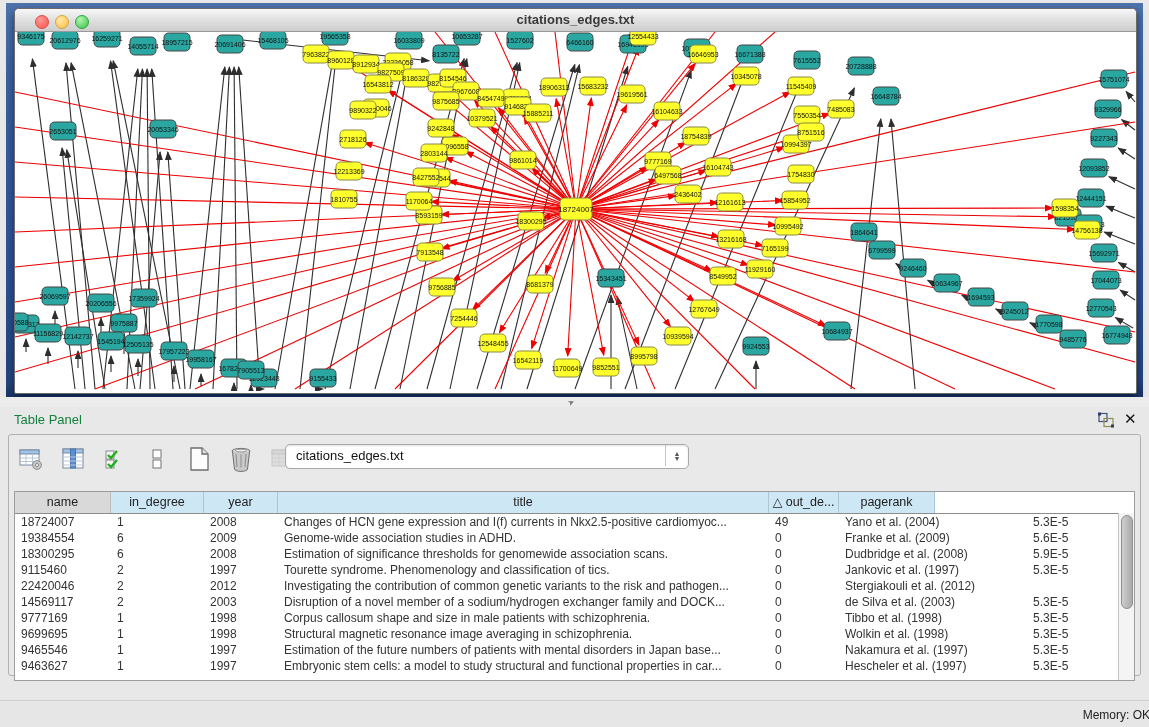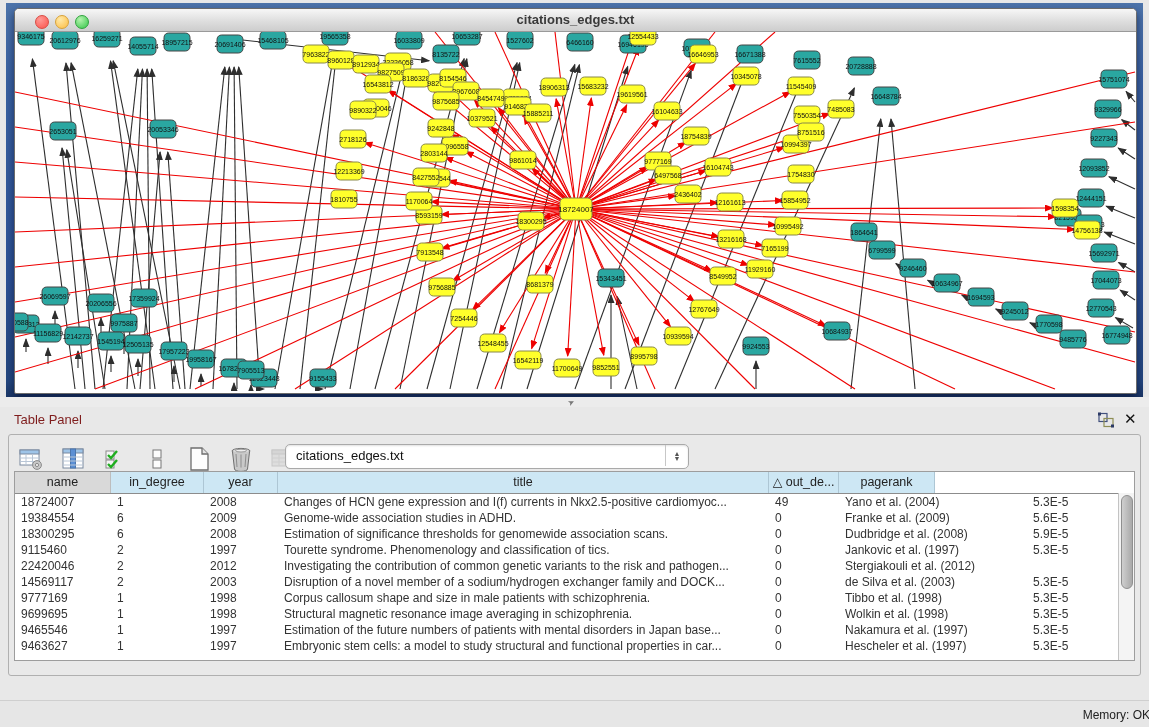--- a/index.html
+++ b/index.html
@@ -20,39 +20,39 @@
   .tl{position:absolute;top:6px;width:12px;height:12px;border-radius:50%;}
   .tl.red{left:20px;background:radial-gradient(circle at 35% 30%,#ff9a96,#fb5149);border:1px solid #d94b43;}
   .tl.yel{left:40px;background:radial-gradient(circle at 35% 30%,#ffe9a8,#fdbc40);border:1px solid #d8a238;}
   .tl.grn{left:60px;background:radial-gradient(circle at 35% 30%,#b4f3ae,#35c649);border:1px solid #2fa33d;}
   .canvas{position:absolute;left:0;top:23px;width:1121px;height:359px;overflow:hidden;background:#fff;}
   
   .splitter{position:absolute;left:0;top:397px;width:1149px;height:10px;background:#ececec;}
   .split-handle{position:absolute;left:568px;top:1px;font-size:8px;color:#777;transform:rotate(-25deg);cursor:row-resize;}
   
   .tp-header{position:absolute;left:0;top:407px;width:1149px;height:26px;background:#e8e8e8;}
-  .tp-title{position:absolute;left:14px;top:5px;font-size:13px;color:#7f1d1d;}
+  .tp-title{position:absolute;left:14px;top:5px;font-size:13px;color:#15803d;}
   .tp-float{position:absolute;left:1097px;top:5px;width:18px;height:16px;cursor:pointer;}
   .tp-close{position:absolute;left:1124px;top:3px;font-size:15px;font-weight:bold;color:#111;cursor:pointer;}
   .panel-frame{position:absolute;left:8px;top:434px;width:1131px;height:240px;
                border:1px solid #b0b0b0;border-radius:3px;background:#e9e9e9;}
   
   .toolbar{position:absolute;left:8px;top:6px;height:36px;display:flex;align-items:center;gap:14px;}
   .tbtn{width:28px;height:28px;display:flex;align-items:center;justify-content:center;cursor:pointer;}
   .tbtn.disabled{opacity:.45;cursor:default;}
   .fx{font-family:"DejaVu Serif","Liberation Serif",serif;font-style:italic;font-weight:bold;
       font-size:15px;color:#111;}
   .combo{position:absolute;left:276px;top:9px;width:392px;height:23px;background:#fff;
          border:1px solid #a9a9a9;border-radius:5px;box-shadow:inset 0 1px 2px rgba(0,0,0,.12);
          font-size:13px;color:#111;line-height:22px;padding-left:10px;cursor:pointer;}
   .combo .arrows{position:absolute;right:0;top:0;width:22px;height:21px;border-left:1px solid #c7c7c7;
          display:flex;flex-direction:column;align-items:center;justify-content:center;color:#555;}
   .combo .arrows span{font-size:7px;line-height:5px;}
   
-  .tablebox{position:absolute;left:5px;top:36px;width:1119px;height:188px;background:#fff;
+  .tablebox{position:absolute;left:5px;top:56px;width:1119px;height:188px;background:#fff;
             border:1px solid #9d9d9d;overflow:hidden;}
   .thead{display:flex;height:21px;border-bottom:1px solid #8c8c8c;}
   .th{box-sizing:border-box;border-right:1px solid #adc6d4;height:21px;line-height:20px;
       font-size:12.5px;color:#222;text-align:center;background:#cde7f4;
       overflow:hidden;white-space:nowrap;cursor:pointer;}
   .th.gray{background:#d9d9d9;border-right:1px solid #bdbdbd;}
   .trow{display:flex;height:16px;line-height:16px;font-size:12px;color:#333;cursor:default;}
   .td{box-sizing:border-box;padding-left:6px;overflow:hidden;white-space:nowrap;text-overflow:clip;}
   .vscroll{position:absolute;right:0;top:21px;bottom:0;width:15px;background:#f4f4f4;border-left:1px solid #c3c3c3;}
   .vthumb{position:absolute;left:2px;top:2px;width:10px;height:92px;border-radius:6px;

